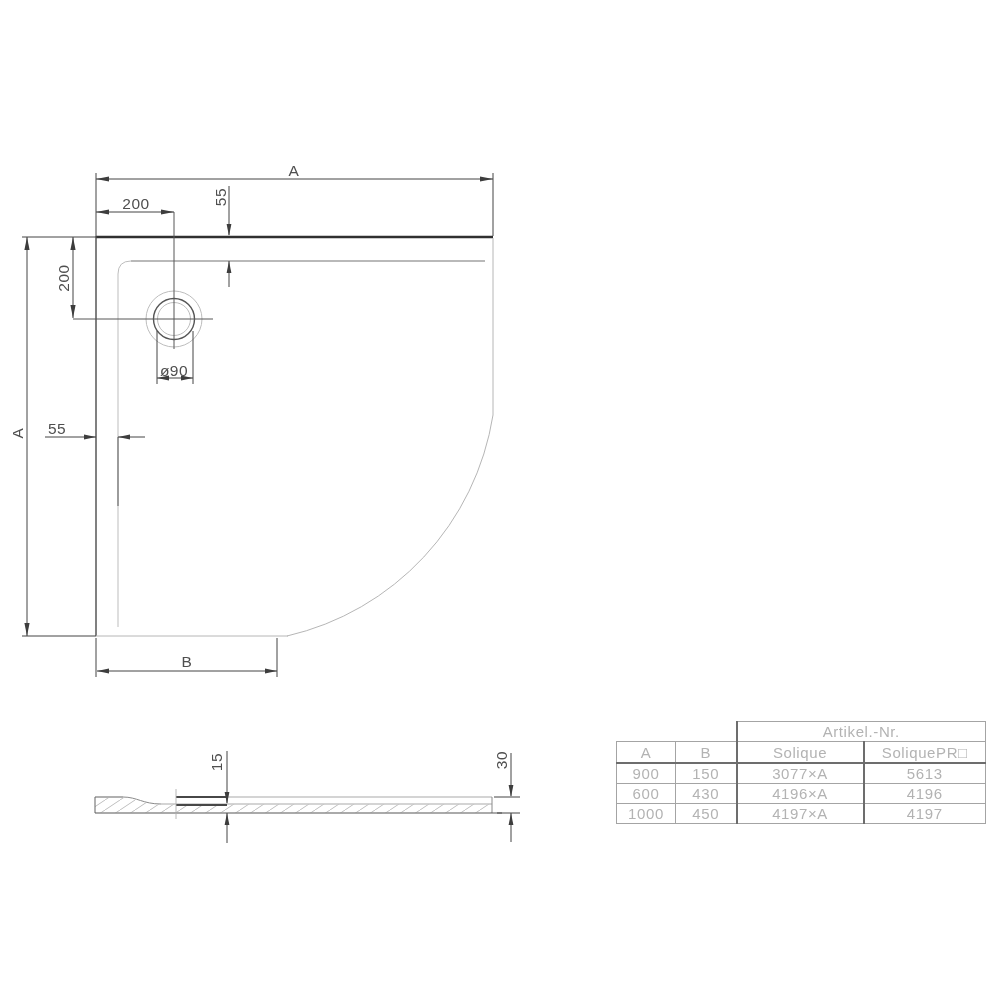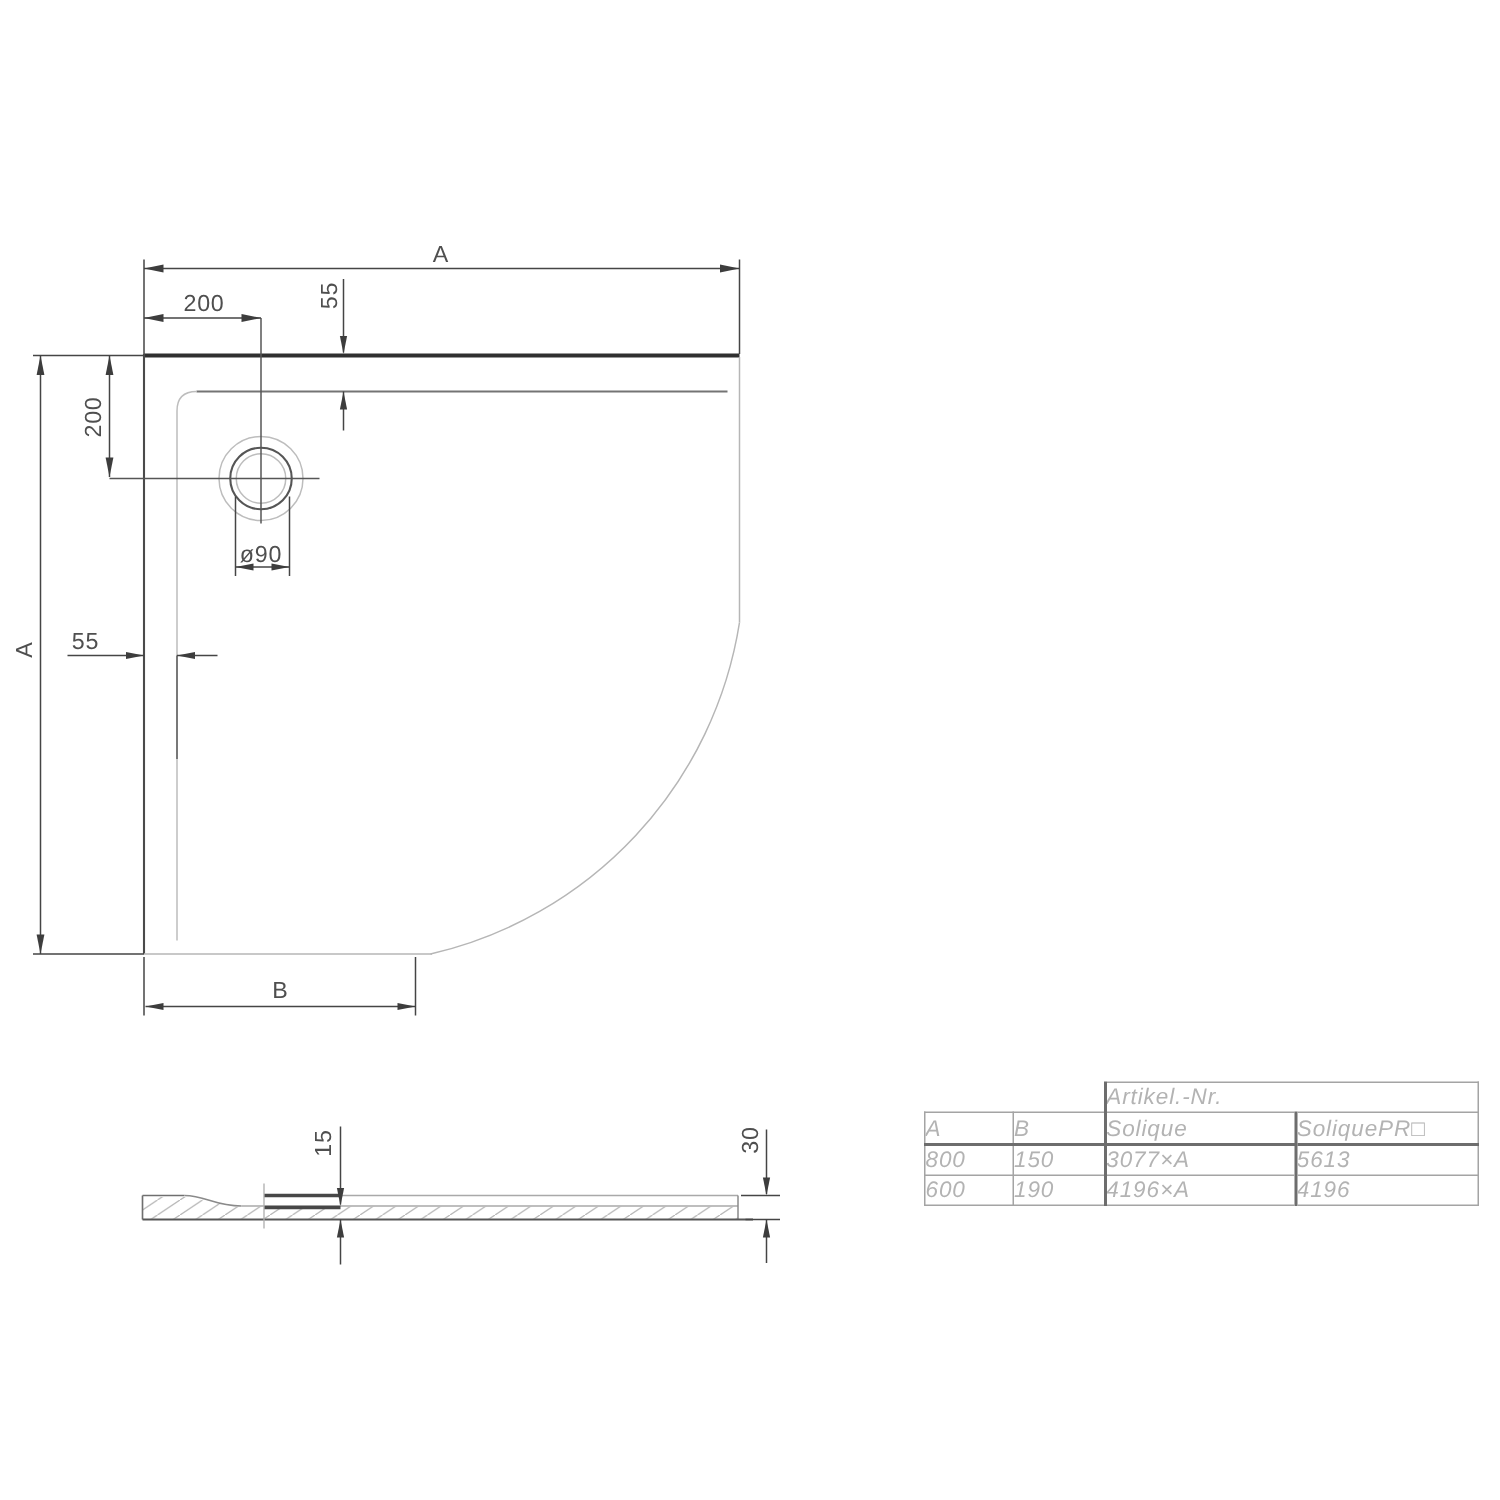--- a/index.html
+++ b/index.html
@@ -36,27 +36,26 @@
     border-collapse: collapse;
     table-layout: fixed;
     width: 369px;
     font-family: "Liberation Sans", sans-serif;
     font-size: 15px;
     color: #b3b3b3;
     letter-spacing: 0.6px;
   }
   table.spec td {
     border: 1px solid #a4a4a4;
-    text-align: left;
+    text-align: center;
     vertical-align: middle;
     padding: 0;
     height: 19px;
     overflow: hidden;
     white-space: nowrap;
-    font-style: italic;
   }
   table.spec tr.r-group td { height: 19px; }
   table.spec tr.r-head td  { height: 20px; border-bottom: 2px solid #6d6d6d; }
   table.spec td.blank {
     border: none;
     background: transparent;
   }
   table.spec td.thickL { border-left: 2px solid #6d6d6d; }
 </style>
 </head>
@@ -200,28 +199,34 @@
         <td class="blank" colspan="2"></td>
         <td class="thickL" colspan="2">Artikel.-Nr.</td>
       </tr>
       <tr class="r-head">
         <td>A</td>
         <td>B</td>
         <td class="thickL">Solique</td>
         <td class="thickL">SoliquePR□</td>
       </tr>
       <tr>
-        <td>800</td>
+        <td>900</td>
         <td>150</td>
         <td class="thickL">3077×A</td>
         <td class="thickL">5613</td>
       </tr>
       <tr>
         <td>600</td>
-        <td>190</td>
+        <td>430</td>
         <td class="thickL">4196×A</td>
         <td class="thickL">4196</td>
+      </tr>
+      <tr>
+        <td>1000</td>
+        <td>450</td>
+        <td class="thickL">4197×A</td>
+        <td class="thickL">4197</td>
       </tr>
     </tbody>
       </table>
   </div>
 
 </div>
 
 </body></html>

